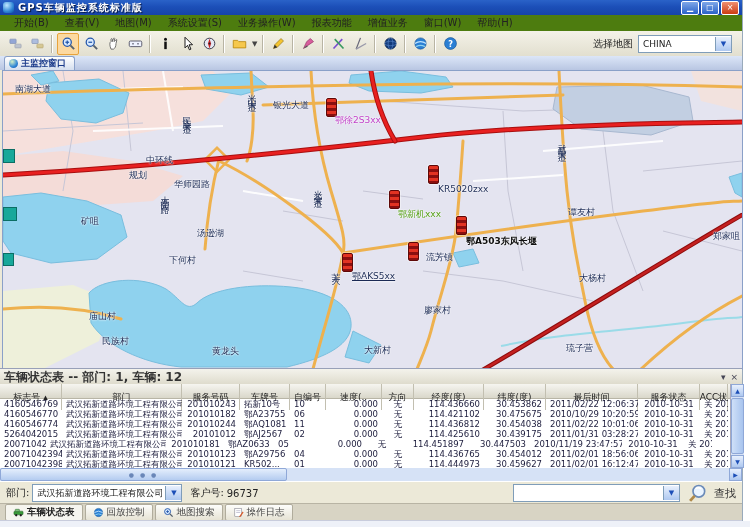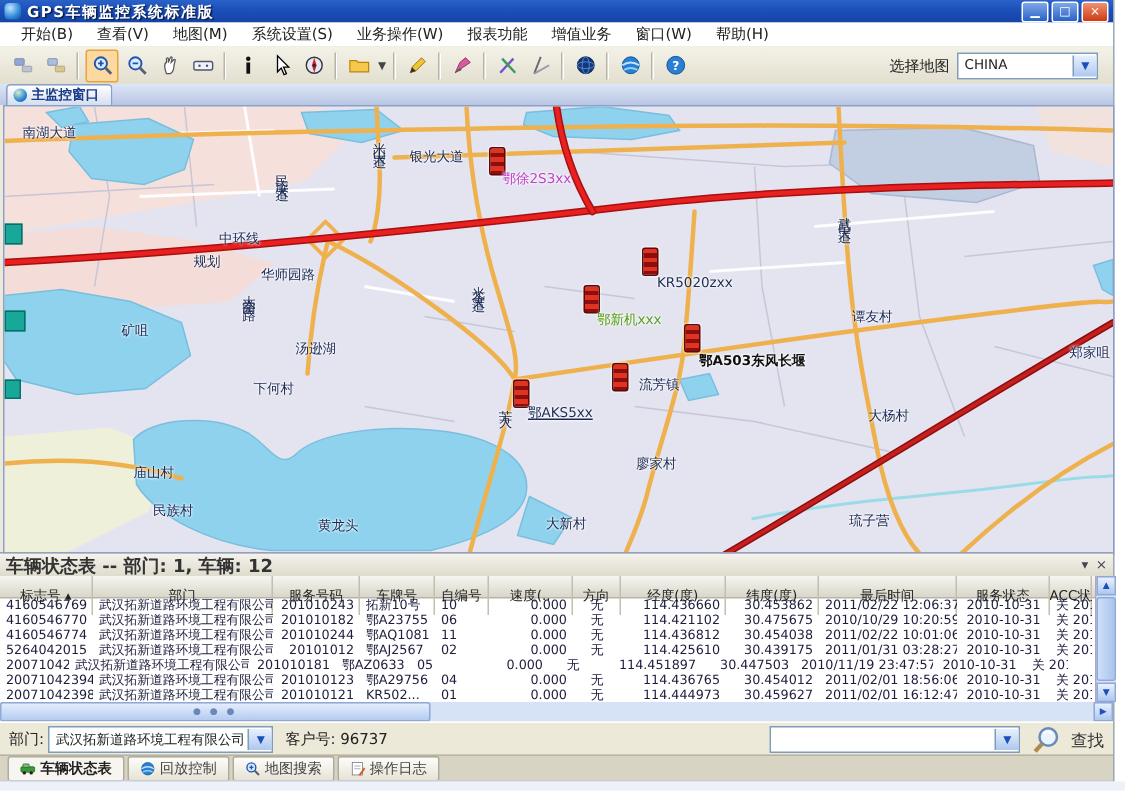--- a/index.html
+++ b/index.html
@@ -12,21 +12,21 @@
     display:flex;align-items:center;padding:0 3px;color:#fff;}
   .titlebar .ttl{font-size:10px;font-weight:bold;letter-spacing:1px;text-shadow:1px 1px 1px #04143a;flex:1;
     white-space:nowrap;overflow:hidden;}
   .appicon{width:11px;height:11px;border-radius:3px;margin-right:4px;
     background:radial-gradient(circle at 35% 30%,#bfe6ff,#2f86d6 60%,#0b4f9e);}
   .winbtn{width:16px;height:12px;margin-left:2px;border-radius:2px;border:1px solid #fff;
     display:flex;align-items:center;justify-content:center;font-size:8px;line-height:8px;color:#fff;
     background:linear-gradient(180deg,#7fa7e8,#2a62c8);}
   .winbtn.close{background:linear-gradient(180deg,#f09070,#cc3b12);}
   
-  .menubar{position:absolute;left:0;top:15px;right:0;height:16px;background:#ffffff;
+  .menubar{position:absolute;left:0;top:15px;right:0;height:16px;background:#4d7c0f;
     display:flex;align-items:center;padding-left:6px;border-bottom:1px solid #d8d4c4;}
   .menu-item{font-size:10px;color:#222;padding:1px 8px;white-space:nowrap;}
   
   .toolbar{position:absolute;left:0;top:31px;right:0;height:25px;background:linear-gradient(180deg,#f4f2e8,#e2dfcf);
     display:flex;align-items:center;padding-left:4px;border-bottom:1px solid #c8c4b4;}
   .tbtn{width:20px;height:20px;margin:0 1px;display:flex;align-items:center;justify-content:center;border-radius:2px;}
   .tbtn svg{width:15px;height:15px;}
   .tbtn.sel{background:#fcd9a0;border:1px solid #e8a33c;}
   .tbtn.dim{opacity:.55;}
   .tsep{width:1px;height:18px;background:#b8b4a4;border-right:1px solid #fff;margin:0 3px;}

